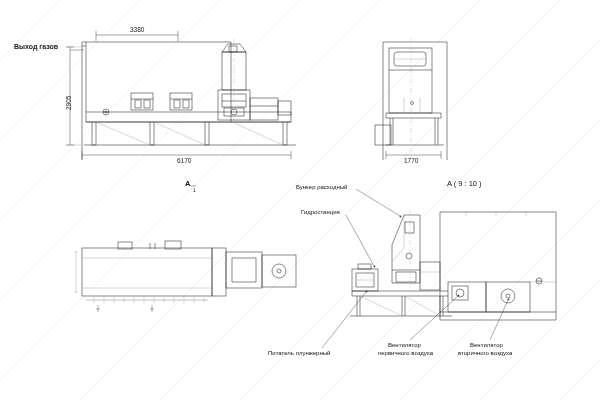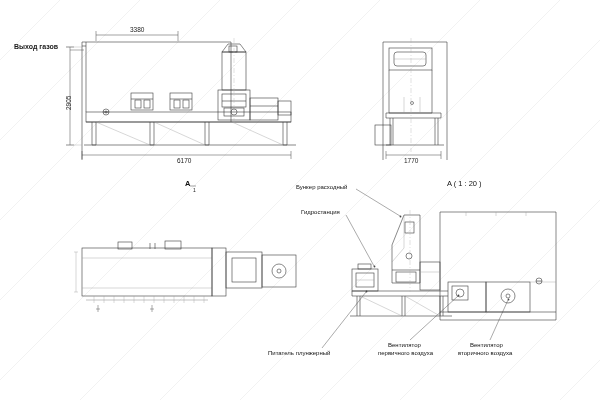--- a/index.html
+++ b/index.html
@@ -302,21 +302,21 @@
 
 <div class="lbl dim vert" style="left:66px;top:110px;">2905</div>
 
 <div class="lbl dim" style="left:177px;top:158px;">6170</div>
 
 <div class="lbl dim" style="left:404px;top:158px;">1770</div>
 
 <div class="lbl viewname bold" style="left:185px;top:180px;">A</div>
 <div class="lbl" style="left:193px;top:188px;font-size:5px;">1</div>
 
-<div class="lbl viewname" style="left:447px;top:180px;">A ( 1 : 20 )</div>
+<div class="lbl viewname" style="left:447px;top:180px;">A ( 9 : 10 )</div>
 
 <div class="lbl callout" style="left:296px;top:184px;">Бункер расходный</div>
 
 <div class="lbl callout" style="left:301px;top:209px;">Гидростанция</div>
 
 <div class="lbl callout" style="left:268px;top:350px;">Питатель плунжерный</div>
 
 <div class="lbl callout" style="left:388px;top:342px;">Вентилятор</div>
 <div class="lbl callout" style="left:378px;top:350px;">первичного воздуха</div>
 

